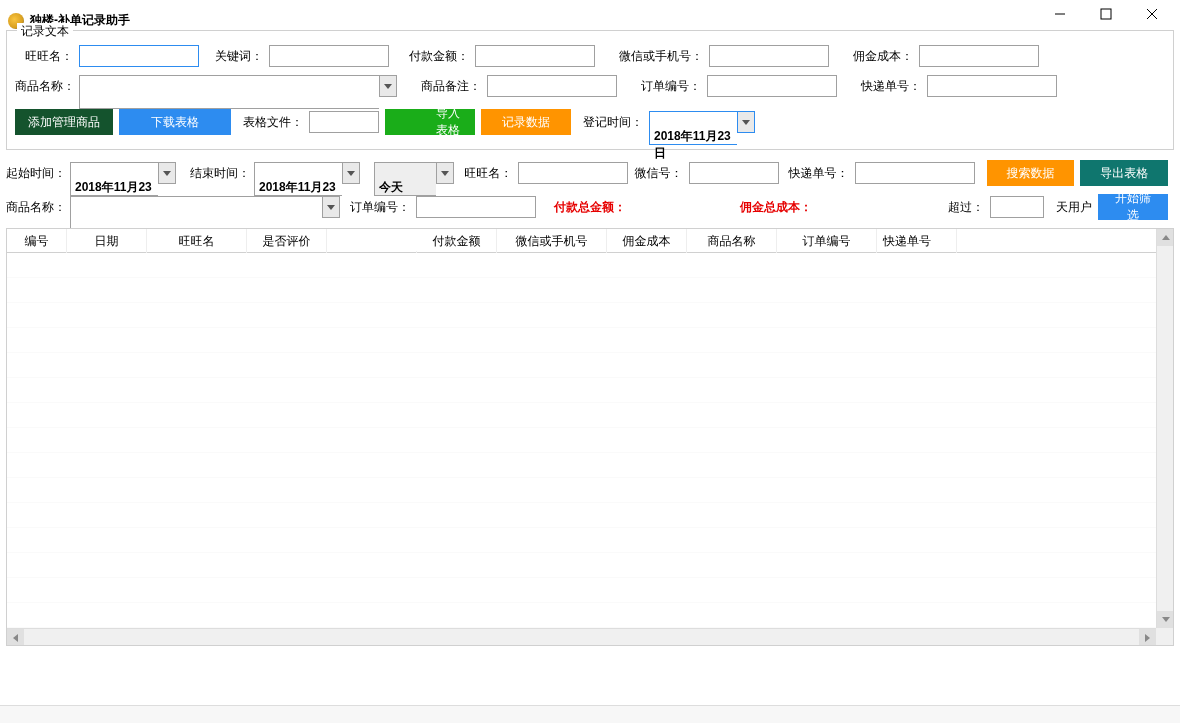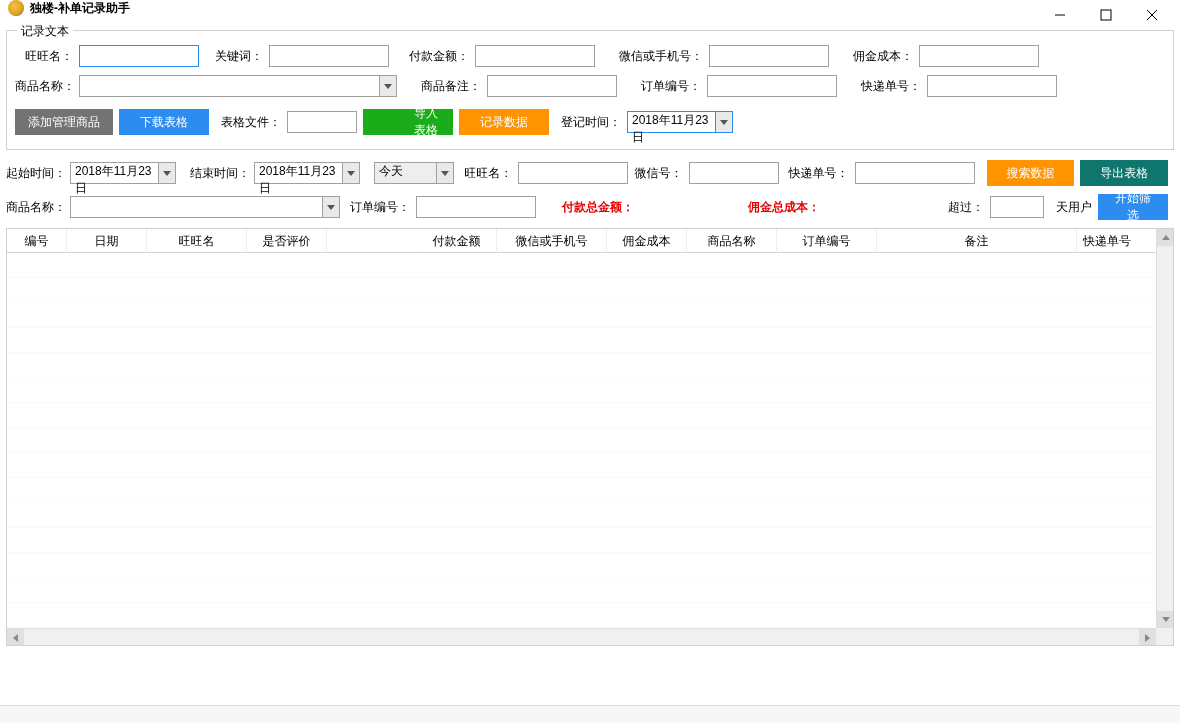--- a/index.html
+++ b/index.html
@@ -1,37 +1,37 @@
 <!DOCTYPE html>
 <html><head>
 <meta charset="utf-8">
 <style>
 * { box-sizing: border-box; margin: 0; padding: 0; }
 body { font-family: "Microsoft YaHei", "SimSun", sans-serif; font-size: 12px; background: #fff; color: #000; width: 1180px; height: 723px; overflow: hidden; position: relative; }
-.titlebar { height: 30px; display: flex; align-items: flex-start; padding: 0 5px 0 8px; border-bottom: 1px solid transparent; }
+.titlebar { height: 30px; display: flex; align-items: flex-end; padding: 0 5px 0 8px; border-bottom: 1px solid transparent; }
 .titlebar-icon { width: 16px; height: 16px; background: radial-gradient(circle at 40% 40%, #f9c440 0%, #d9a020 60%, #333 100%); border-radius: 50%; margin-right: 6px; }
 .titlebar-text { flex: 0 0 auto; font-weight: bold; }
 .titlebar-spacer { flex: 1; }
 .winbtn { width: 46px; height: 30px; display: flex; align-items: center; justify-content: center; cursor: pointer; }
 .winbtn svg { stroke: #000; stroke-width: 1; fill: none; }
 .content { padding: 0 6px; }
 .fieldset { border: 1px solid #d0d0d0; margin: 0 0 8px 0; padding: 6px 8px 10px 8px; position: relative; }
 .fieldset-legend { position: absolute; top: -8px; left: 10px; background: #fff; padding: 0 4px; font-size: 12px; }
 .row { display: flex; align-items: center; margin: 8px 0 4px 0; flex-wrap: nowrap; }
 .row > * { margin-right: 6px; }
 .lbl { white-space: nowrap; text-align: right; }
 input.tx { height: 22px; border: 1px solid #a0a0a0; padding: 0 4px; background: #fff; font-size: 12px; }
 input.tx.blue { border: 1px solid #2d8cf0; }
 .combo { display: flex; height: 22px; }
-.combo-field { border: 1px solid #a0a0a0; border-right: none; height: 22px; padding: 0 4px; background: #fff; }
+.combo-field { border: 1px solid #a0a0a0; border-right: none; height: 22px; padding: 16px 4px; background: #fff; font-weight: bold; }
 .combo-btn { width: 18px; height: 22px; border: 1px solid #a0a0a0; background: #e9e9e9; display: flex; align-items: center; justify-content: center; }
 .combo-btn.blue { border: 1px solid #2d8cf0; }
 .combo-field.blue { border: 1px solid #2d8cf0; border-right: none; }
 .btn { height: 26px; padding: 0 12px; border: none; color: #fff; font-size: 12px; cursor: pointer; display: inline-flex; align-items: center; justify-content: center; }
-.btn.gray { background: #737373; }
+.btn.gray { background: #14532d; }
 .btn.blue { background: #2d8cf0; }
 .btn.green { background: #1aad19; padding-left: 48px; }
 .btn.orange { background: #ff9400; }
 .btn.green2 { background: #0f766e; }
 .filter-row { display: flex; align-items: center; padding: 2px 6px 6px 6px; flex-wrap: nowrap; }
 .filter-row > * { margin-right: 6px; }
 .red { color: #e60000; font-weight: bold; }
 .table-wrap { margin: 2px 6px 6px 6px; border: 1px solid #d0d0d0; height: 418px; position: relative; overflow: hidden; background: #fff; }
 .thead { display: flex; background: #fff; border-bottom: 1px solid #d0d0d0; height: 24px; align-items: center; }
 .th { padding: 0 6px; text-align: center; border-right: 1px solid #eee; font-size: 12px; height: 24px; line-height: 24px; overflow: hidden; white-space: nowrap; }
@@ -97,21 +97,21 @@
       <span class="lbl" style="width:66px;margin-left:12px">商品备注：</span>
       <input class="tx" style="width: 130px;">
       <span class="lbl" style="width:66px;margin-left:12px">订单编号：</span>
       <input class="tx" style="width: 130px;">
       <span class="lbl" style="width:66px;margin-left:12px">快递单号：</span>
       <input class="tx" style="width: 130px;">
     </div>
 
     <div class="row" style="margin-top:12px">
       <button class="btn gray" style="width:98px">添加管理商品</button>
-      <button class="btn blue" style="width:90px">下载表格</button>
+      <button class="btn blue" style="width:112px">下载表格</button>
       <span class="lbl" style="width:60px;margin-left:6px">表格文件：</span>
       <input class="tx" style="width: 70px;">
       <button class="btn green" style="width:90px">导入表格</button>
       <button class="btn orange" style="width:90px">记录数据</button>
       <span class="lbl" style="width:60px;margin-left:6px">登记时间：</span>
       <div class="combo">
         <div class="combo-field blue" style="width:88px">2018年11月23日</div>
         <div class="combo-btn blue">
             <div class="chev"></div>
           </div>
@@ -155,42 +155,41 @@
 <div class="filter-row">
   <span class="lbl" style="width:58px">商品名称：</span>
   <div class="combo">
     <div class="combo-field" style="width:252px"></div>
     <div class="combo-btn">
         <div class="chev"></div>
       </div>
   </div>
   <span class="lbl" style="width:60px;margin-left:4px">订单编号：</span>
   <input class="tx" style="width: 120px;">
-  <span class="lbl red" style="width:100px;margin-left:20px;text-align:left">付款总金额：</span>
+  <span class="lbl red" style="width:100px;margin-left:12px;text-align:left">付款总金额：</span>
   <span class="lbl red" style="width:100px;margin-left:80px;text-align:left">佣金总成本：</span>
   <div style="flex:1"></div>
   <span class="lbl" style="width:40px">超过：</span>
   <input class="tx" style="width: 54px;">
   <span class="lbl" style="width:42px">天用户</span>
   <button class="btn blue" style="width:70px">开始筛选</button>
 </div>
 
 <div class="table-wrap">
   <div class="thead" id="thead">
       <div class="th" style="width: 60px;">编号</div>
       <div class="th" style="width: 80px;">日期</div>
       <div class="th" style="width: 100px;">旺旺名</div>
       <div class="th" style="width: 80px;">是否评价</div>
       <div class="th" style="width: 90px; margin-top: 44px;">关键词</div>
       <div class="th" style="width: 80px;">付款金额</div>
       <div class="th" style="width: 110px;">微信或手机号</div>
       <div class="th" style="width: 80px;">佣金成本</div>
       <div class="th" style="width: 90px;">商品名称</div>
       <div class="th" style="width: 100px;">订单编号</div>
-      <div class="th" style="width: 200px;">备注</div>
       <div class="th" style="width: 80px; text-align: left;">快递单号</div>
     </div>
   <div class="tbody"></div>
   <div class="vscroll">
     <div class="scr-btn" style="top:0">
         <div style="width:0;height:0;border-left:4px solid transparent;border-right:4px solid transparent;border-bottom:5px solid #888"></div>
       </div>
     <div class="scr-btn" style="bottom:0">
         <div class="chev" style="border-top-color:#888"></div>
       </div>

